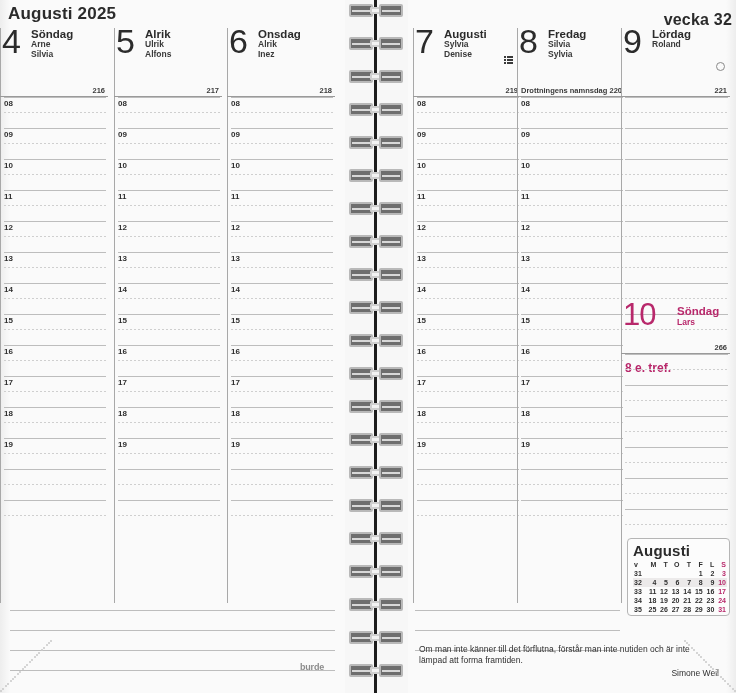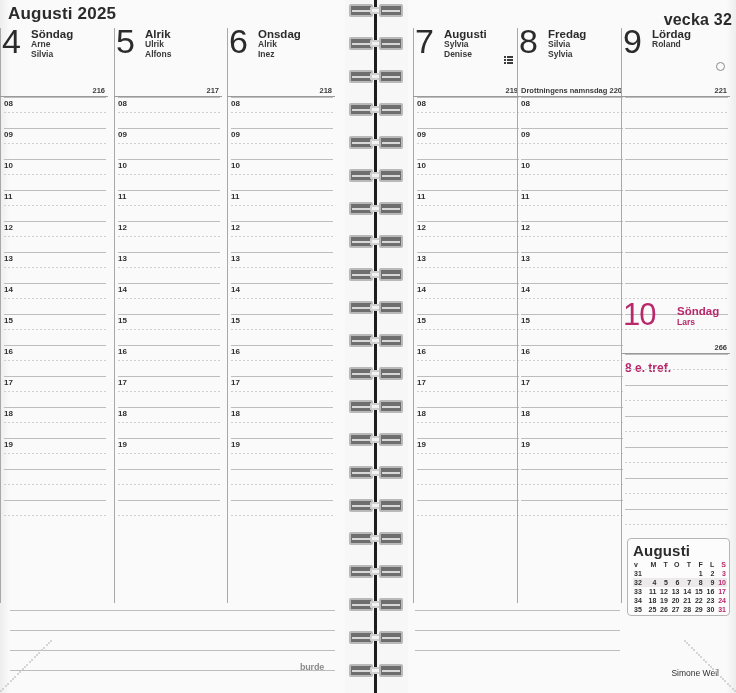--- a/index.html
+++ b/index.html
@@ -895,20 +895,21 @@
             <td class="">27</td>
             <td class="">28</td>
             <td class="">29</td>
             <td class="">30</td>
             <td class="sat">31</td>
           </tr>
         </tbody>
     </table>
   </div>
 
+  <div class="quote">Om man inte känner till det förflutna, förstår man inte nutiden och är inte lämpad att forma framtiden.</div>
   <div class="quote-author">Simone Weil</div>
 
   <div class="corner" id="corner-bl" style="left: 0px; top: 690px;">
       <i style="left:0px;top:0px"></i>
       <i style="left:2.4px;top:-2.4px"></i>
       <i style="left:4.8px;top:-4.8px"></i>
       <i style="left:7.199999999999999px;top:-7.199999999999999px"></i>
       <i style="left:9.6px;top:-9.6px"></i>
       <i style="left:12px;top:-12px"></i>
       <i style="left:14.399999999999999px;top:-14.399999999999999px"></i>

